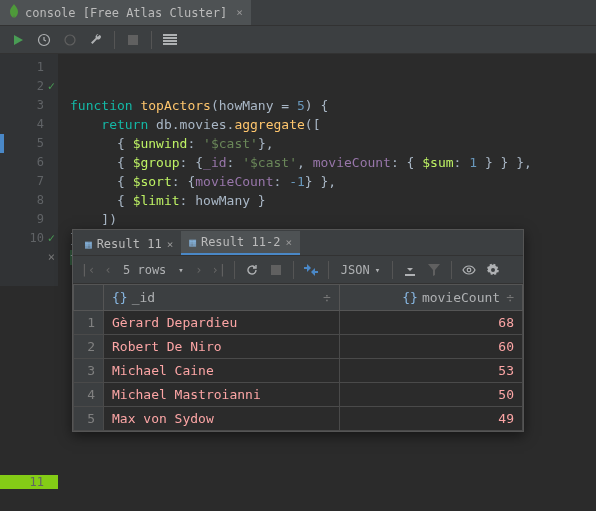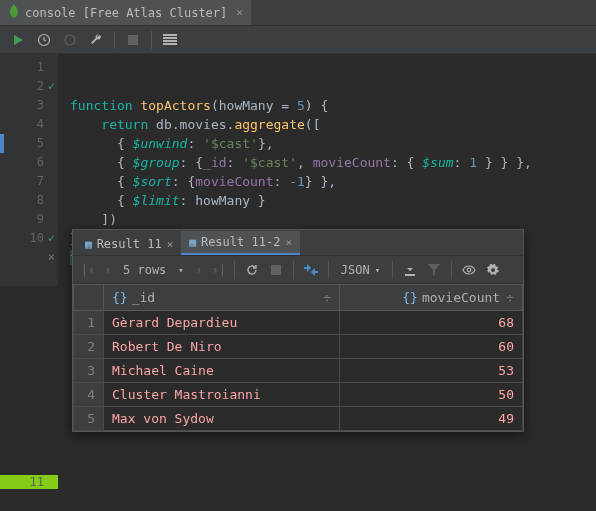--- a/index.html
+++ b/index.html
@@ -90,21 +90,21 @@
   flex: 1;
   font-size: 13px;
   line-height: 19px;
   padding: 4px 0 0 12px;
   white-space: pre;
 }
 .kw { color: #14b8a6; }
 .fn { color: #ffc66d; }
 .id { color: #a9b7c6; }
 .op { color: #a9b7c6; }
-.dollar { color: #14b8a6; font-style: italic; }
+.dollar { color: #bef264; }
 .str { color: #6a8759; }
 .num { color: #6897bb; }
 .field { color: #9876aa; }
 .call-hl { background: #32593d; color: #a9b7c6; }
 .results-panel {
   position: absolute;
   top: 229px;
   left: 72px;
   width: 452px;
   background: #3c3f41;
@@ -362,21 +362,21 @@
           <td>Robert De Niro</td>
           <td class="num-cell">60</td>
         </tr>
         <tr>
           <td class="rownum">3</td>
           <td>Michael Caine</td>
           <td class="num-cell">53</td>
         </tr>
         <tr>
           <td class="rownum">4</td>
-          <td>Cluster Mastroianni</td>
+          <td>Michael Mastroianni</td>
           <td class="num-cell">50</td>
         </tr>
         <tr>
           <td class="rownum">5</td>
           <td>Max von Sydow</td>
           <td class="num-cell">49</td>
         </tr>
       </tbody>
   </table>
 </div>

